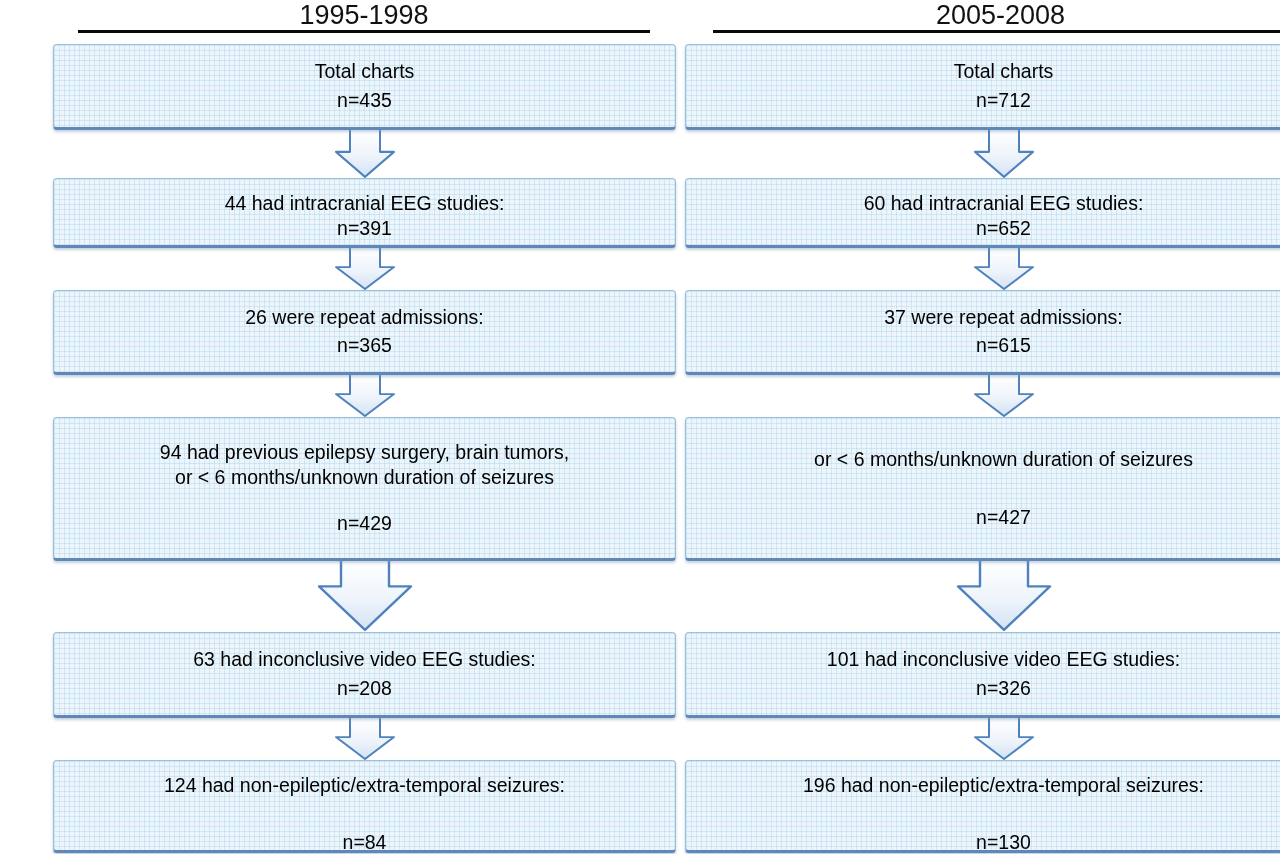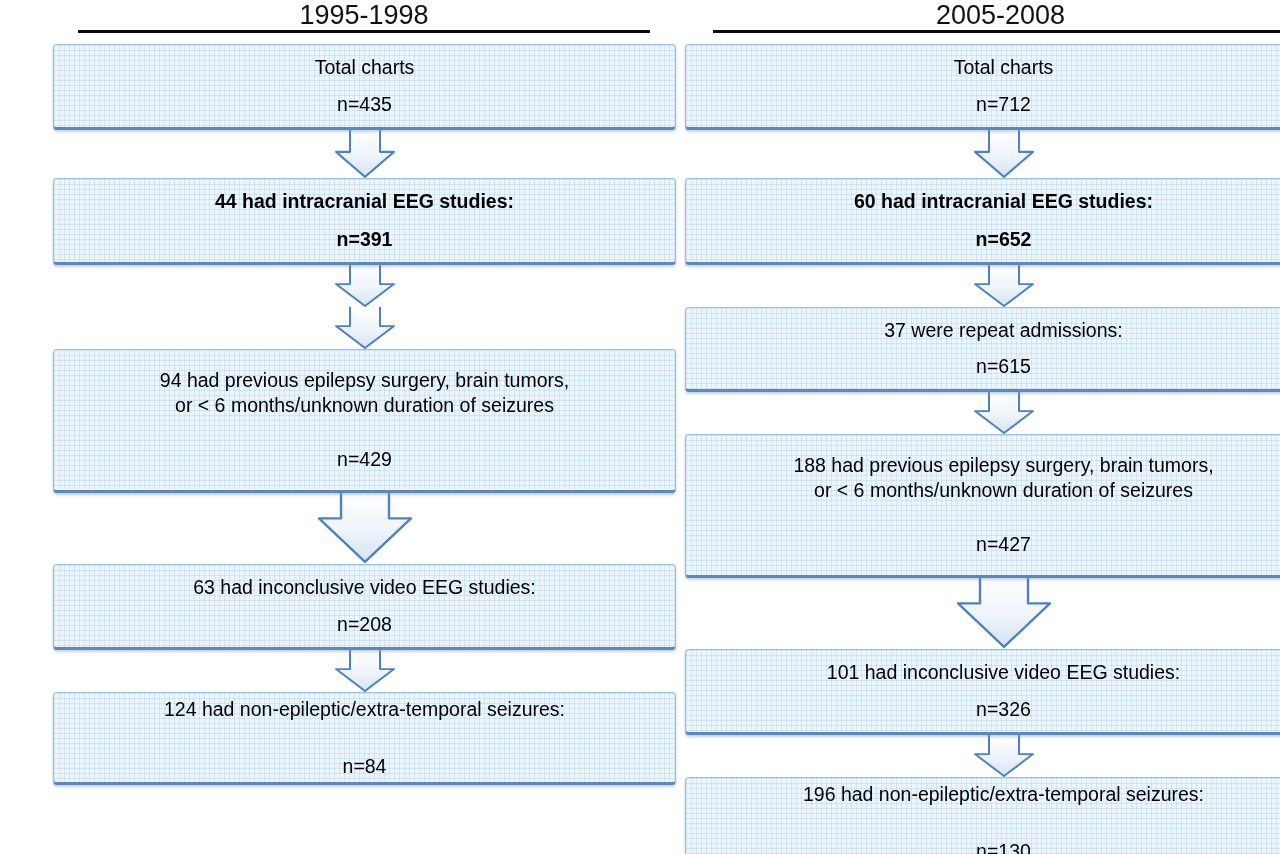--- a/index.html
+++ b/index.html
@@ -46,38 +46,38 @@
       repeating-linear-gradient(to bottom, rgba(140,200,232,0.30) 0, rgba(140,200,232,0.30) 1px, transparent 1px, transparent 5px);
     border: 1px solid #9cc0dc;
     border-bottom: 3px solid #5f87b8;
     border-radius: 4px;
     box-shadow: 0 2px 3px rgba(120,150,185,0.45);
     display: flex;
     flex-direction: column;
     justify-content: space-around;
     align-items: center;
     text-align: center;
-    padding: 4px 8px;
+    padding: 12px 8px;
     font-size: 19.5px;
     color: #000000;
   }
   .box-title { line-height: 25px; }
   .box-n     { line-height: 25px; }
 
   .arrow-gap {
     position: relative;
     z-index: 1;
     display: flex;
     justify-content: center;
     overflow: visible;
   }
   .arrow-gap svg { display: block; height: 100%; }
 
   .h-box1 { height: 86px; }
-  .h-box2 { height: 87px; font-weight: bold; }
+  .h-box2 { height: 70px; }
   .h-box3 { height: 85px; }
   .h-box4 { height: 144px; }
   .h-box5 { height: 86px; }
   .h-box6 { height: 93px; gap: 32px; }
   .h-gap1 { height: 48px; }
   .h-gap2 { height: 42px; }
   .h-gap3 { height: 42px; }
   .h-gap4 { height: 71px; }
   .h-gap5 { height: 42px; }
 </style>
@@ -117,20 +117,24 @@
         <div class="box-n">n=391</div>
       </div>
 
       <div class="arrow-gap h-gap2">
         <svg width="62" viewBox="0 0 62 44" preserveAspectRatio="none">
           <path d="M16 0 H46 V20 H60 L31 43 L2 20 H16 Z" fill="url(#arrowGrad)"></path>
           <path d="M16 0 V20 H2 L31 43 L60 20 H46 V0" fill="none" stroke="#4f81bd" stroke-width="2" stroke-linejoin="round"></path>
         </svg>
       </div>
 
+      <div class="box h-box3">
+        <div class="box-title">26 were repeat admissions:</div>
+        <div class="box-n">n=365</div>
+      </div>
 
       <div class="arrow-gap h-gap3">
         <svg width="62" viewBox="0 0 62 44" preserveAspectRatio="none">
           <path d="M16 0 H46 V20 H60 L31 43 L2 20 H16 Z" fill="url(#arrowGrad)"></path>
           <path d="M16 0 V20 H2 L31 43 L60 20 H46 V0" fill="none" stroke="#4f81bd" stroke-width="2" stroke-linejoin="round"></path>
         </svg>
       </div>
 
       <div class="box h-box4">
         <div class="box-title">
@@ -199,21 +203,20 @@
 
       <div class="arrow-gap h-gap3">
         <svg width="62" viewBox="0 0 62 44" preserveAspectRatio="none">
           <path d="M16 0 H46 V20 H60 L31 43 L2 20 H16 Z" fill="url(#arrowGrad)"></path>
           <path d="M16 0 V20 H2 L31 43 L60 20 H46 V0" fill="none" stroke="#4f81bd" stroke-width="2" stroke-linejoin="round"></path>
         </svg>
       </div>
 
       <div class="box h-box4">
         <div class="box-title">
-          <div>188 had previous epilepsy surgery, brain tumors,</div>
           <div>or &lt; 6 months/unknown duration of seizures</div>
         </div>
         <div class="box-n">n=427</div>
       </div>
 
       <div class="arrow-gap h-gap4">
         <svg width="96" viewBox="0 0 96 70" preserveAspectRatio="none">
           <path d="M24 0 H72 V25 H94 L48 68 L2 25 H24 Z" fill="url(#arrowGrad)"></path>
           <path d="M24 0 V25 H2 L48 68 L94 25 H72 V0" fill="none" stroke="#4f81bd" stroke-width="2.4" stroke-linejoin="round"></path>
         </svg>

